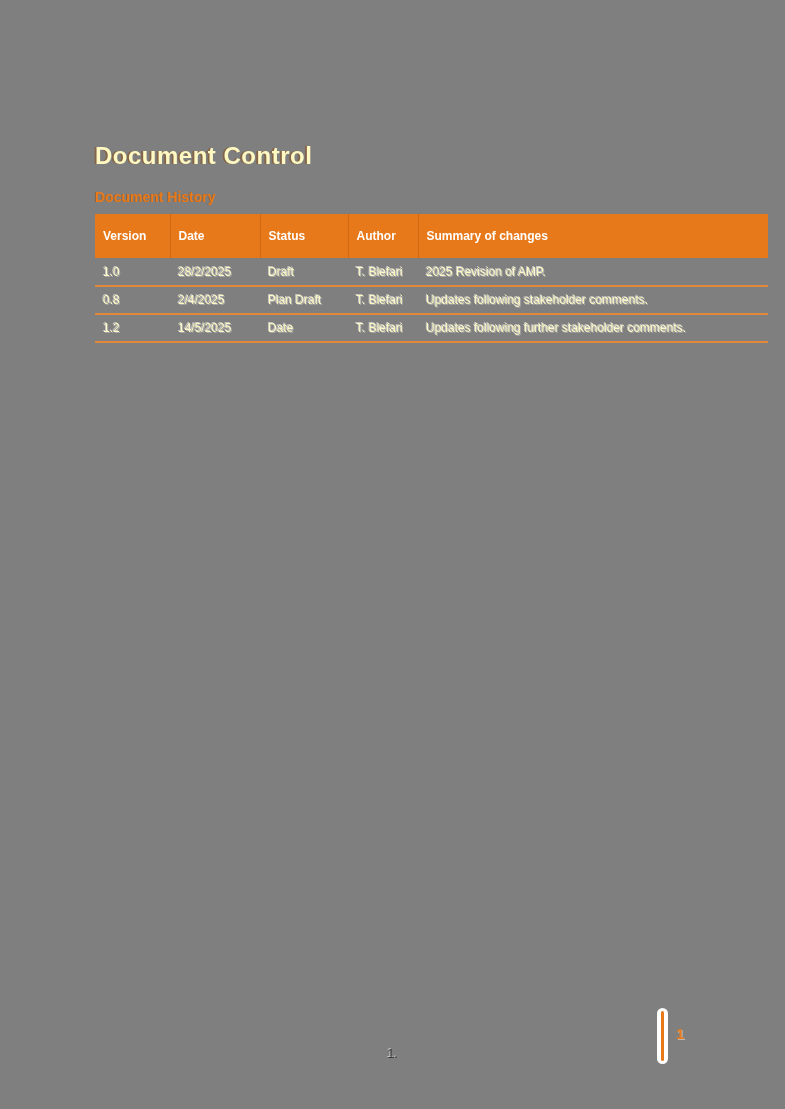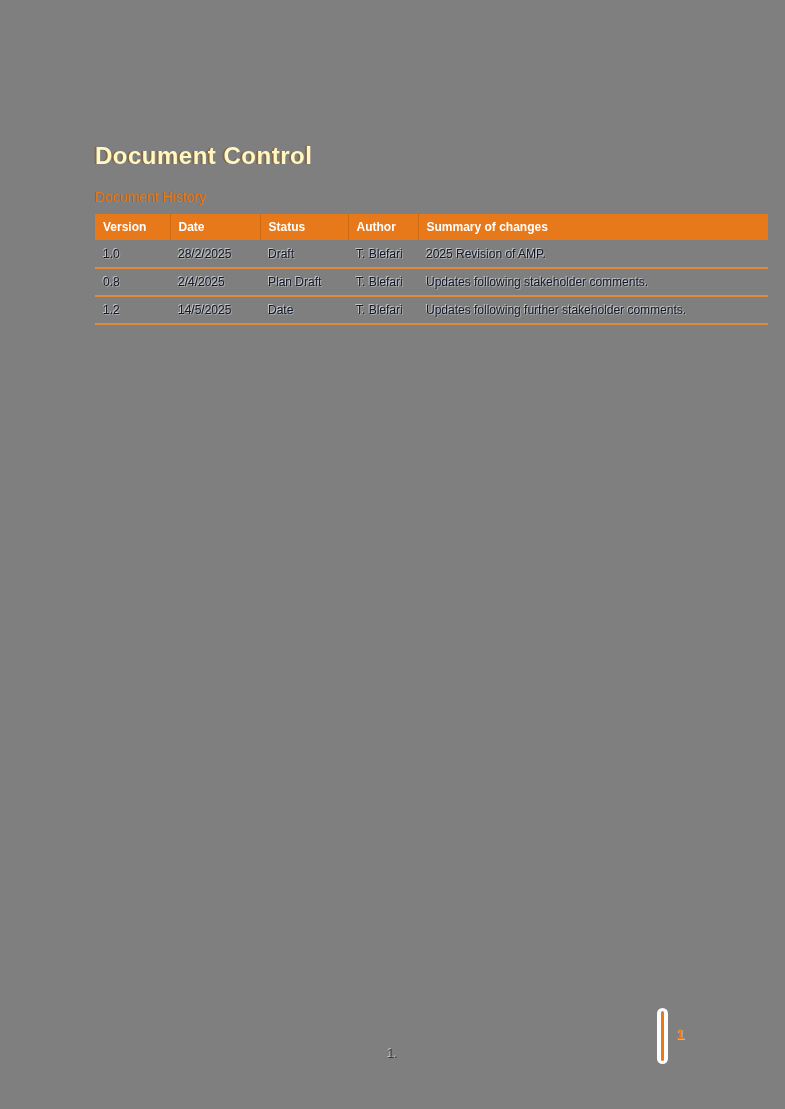--- a/index.html
+++ b/index.html
@@ -12,41 +12,41 @@
     overflow:hidden;
   }
   .doc-title {
     position:absolute; left:95px; top:142px;
     font-size:24px; font-weight:bold; color:#fef9c3;
     letter-spacing:0.5px;
     text-shadow:-2px 0 0 rgba(140,70,10,0.45);
   }
   .section-heading {
     position:absolute; left:95px; top:189px;
-    font-size:14px; font-weight:normal; color:#E87A1C;
+    font-size:14px; font-weight:bold; color:#E87A1C;
     text-shadow:-1px 0 0 rgba(140,70,10,0.45);
   }
   .history-table {
     position:absolute; left:95px; top:214px; width:673px;
     border-collapse:collapse; table-layout:fixed;
   }
   .history-table col.c-version { width:75px; }
   .history-table col.c-date    { width:90px; }
   .history-table col.c-status  { width:88px; }
   .history-table col.c-author  { width:70px; }
   .history-table thead th {
     background:#E8791A; color:#ffffff;
     font-size:12px; font-weight:bold; text-align:left;
-    padding:6px 8px; height:24px;
+    padding:15px 8px; height:24px;
     border-right:1px solid #CE6B12;
     margin-left:32px;
   }
   .history-table thead th:last-child { border-right:none; }
   .history-table tbody td {
-    font-size:12px; color:#0f172a;
+    font-size:12px; color:#fef9c3;
     padding:6px 8px; height:28px;
     border-bottom:2px solid #E08A3A;
     text-shadow:-1px -1px 0 rgba(255,255,255,0.55), 1px 1px 0 rgba(255,255,255,0.3);
     white-space:nowrap; overflow:hidden;
   }
   .footer-left {
     position:absolute; left:95px; top:1027px;
     font-size:11px; font-weight:bold; color:#D3822E;
     text-shadow:1px 1px 0 rgba(255,255,255,0.35);
     white-space:nowrap;

